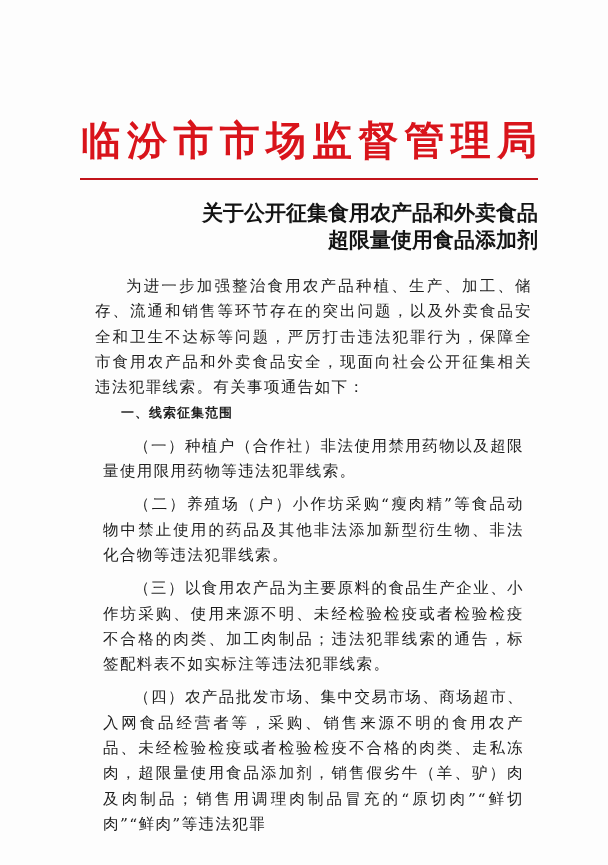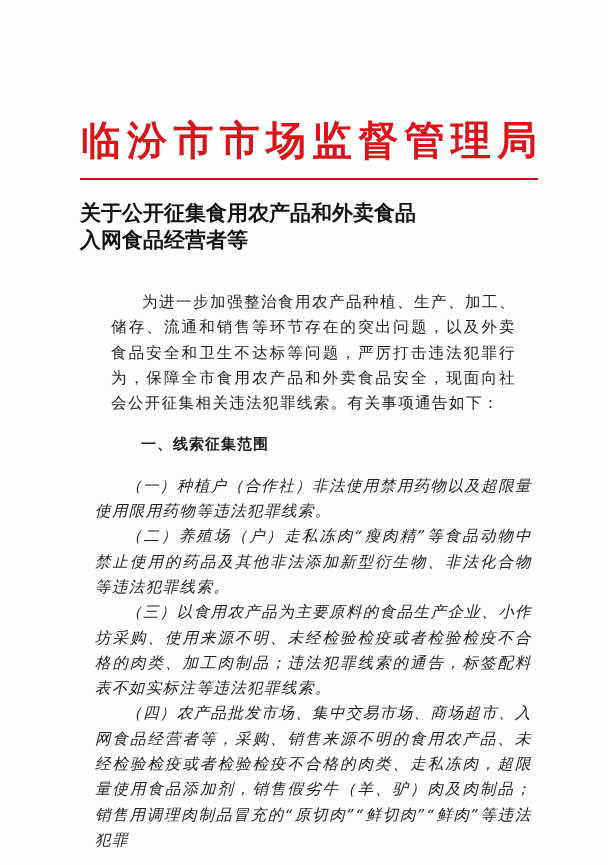--- a/index.html
+++ b/index.html
@@ -47,55 +47,54 @@
       top: 178px;
       width: 458px;
       height: 2px;
       background: #c2141b;
     }
     .doc-title {
       position: absolute;
       left: 80px;
       top: 200px;
       width: 458px;
-      text-align: left;
+      text-align: right;
       font-family: "DejaVu Sans", "Liberation Sans", sans-serif;
       font-weight: bold;
       font-size: 21px;
       line-height: 27px;
       color: #141414;
     }
     .doc-title div { white-space: nowrap; }
     .body-text {
       position: absolute;
       left: 95px;
       top: 274px;
       width: 437px;
       font-size: 15.5px;
       line-height: 25.3px;
       color: #1e1e1e;
       letter-spacing: 1.4px;
       text-align: justify;
     }
     .para {
-      margin: 16px;
+      margin: 0;
       text-indent: 2em;
     }
     .section-heading {
-      margin: 16px;
+      margin: 0;
       text-indent: 2em;
       font-family: "DejaVu Sans", "Liberation Sans", sans-serif;
       font-weight: bold;
       letter-spacing: 1px;
-      font-size: 15px;
+      font-size: 13px;
     }
     .item {
-      margin: 0;
+      margin: 8px;
       text-indent: 2em;
-      font-style: italic;
     }
   </style>
 </head>
 <body>
 
 <div class="page">
 
   <div class="agency-header">
     <span>临</span>
     <span>汾</span>
@@ -106,25 +105,25 @@
     <span>督</span>
     <span>管</span>
     <span>理</span>
     <span>局</span>
   </div>
 
   <div class="divider"></div>
 
   <div class="doc-title">
     <div>关于公开征集食用农产品和外卖食品</div>
-    <div>入网食品经营者等</div>
+    <div>超限量使用食品添加剂</div>
   </div>
 
   <div class="body-text">
     <p class="para">为进一步加强整治食用农产品种植、生产、加工、储存、流通和销售等环节存在的突出问题，以及外卖食品安全和卫生不达标等问题，严厉打击违法犯罪行为，保障全市食用农产品和外卖食品安全，现面向社会公开征集相关违法犯罪线索。有关事项通告如下：</p>
     <p class="section-heading">一、线索征集范围</p>
     <p class="item">（一）种植户（合作社）非法使用禁用药物以及超限量使用限用药物等违法犯罪线索。</p>
-    <p class="item">（二）养殖场（户）走私冻肉“瘦肉精”等食品动物中禁止使用的药品及其他非法添加新型衍生物、非法化合物等违法犯罪线索。</p>
+    <p class="item">（二）养殖场（户）小作坊采购“瘦肉精”等食品动物中禁止使用的药品及其他非法添加新型衍生物、非法化合物等违法犯罪线索。</p>
     <p class="item">（三）以食用农产品为主要原料的食品生产企业、小作坊采购、使用来源不明、未经检验检疫或者检验检疫不合格的肉类、加工肉制品；违法犯罪线索的通告，标签配料表不如实标注等违法犯罪线索。</p>
     <p class="item">（四）农产品批发市场、集中交易市场、商场超市、入网食品经营者等，采购、销售来源不明的食用农产品、未经检验检疫或者检验检疫不合格的肉类、走私冻肉，超限量使用食品添加剂，销售假劣牛（羊、驴）肉及肉制品；销售用调理肉制品冒充的“原切肉”“鲜切肉”“鲜肉”等违法犯罪</p>
   </div>
 
 </div>
 
 </body></html>

